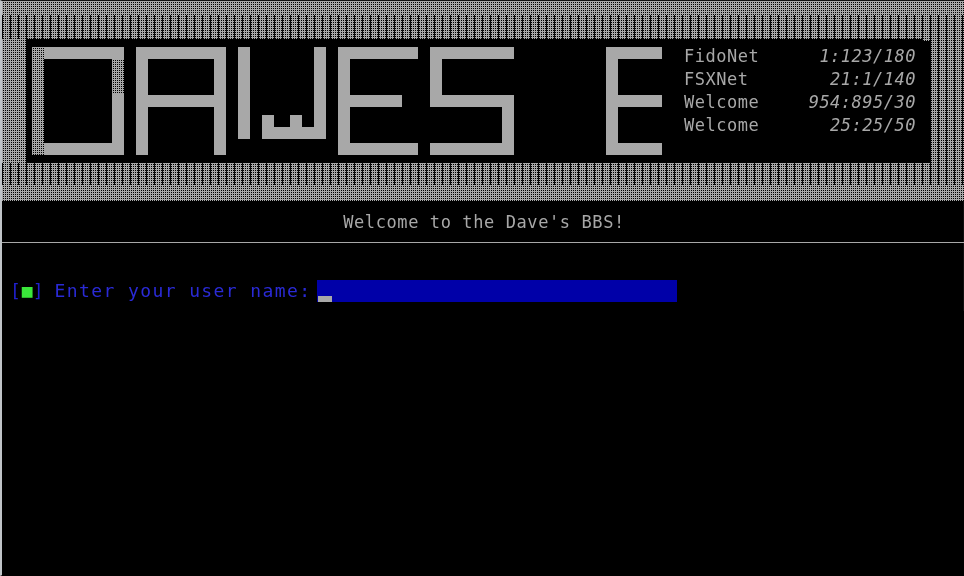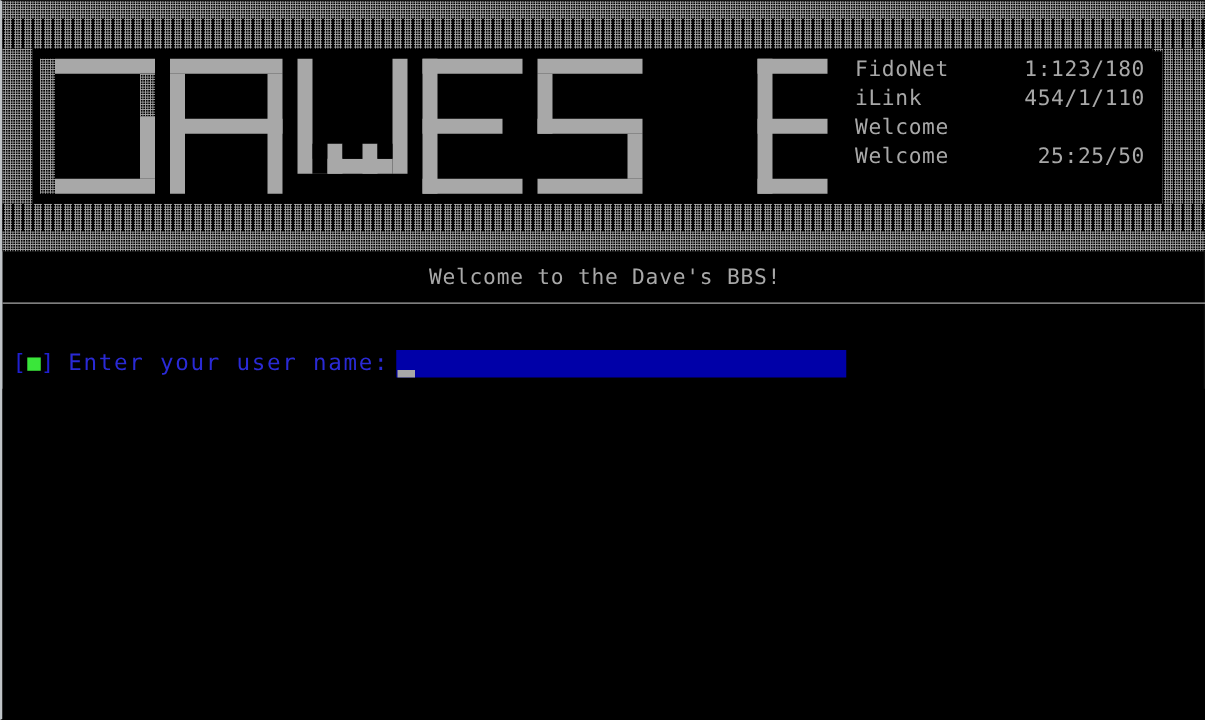--- a/index.html
+++ b/index.html
@@ -104,21 +104,21 @@
     align-items: center;
     height: 23px;
     padding: 0 14px 0 22px;
     color: #a8a8a8;
     font-size: 17px;
     line-height: 23px;
     letter-spacing: 0.5px;
     white-space: pre;
   }
   .net-name { text-align: left; }
-  .net-addr { text-align: center; }
+  .net-addr { text-align: center; font-style: italic; }
 
   
   #welcome-line {
     position: absolute;
     left: 0;
     top: 208px;
     width: 964px;
     height: 26px;
     color: #a8a8a8;
     font-size: 17px;
@@ -276,28 +276,29 @@
       <div class="bar" style="left:764px; top:104px;width:84px; height:12px;"></div>
     </div>
 
     <div id="netbox">
 
       <div class="net-row">
         <span class="net-name">FidoNet</span>
         <span class="net-addr">1:123/180</span>
       </div>
 
-
       <div class="net-row">
-        <span class="net-name">iLink</span>
-        <span class="net-addr">454/1/110</span>
+        <span class="net-name">FSXNet</span>
+        <span class="net-addr">21:1/140</span>
       </div>
+
 
       <div class="net-row">
         <span class="net-name">Welcome</span>
+        <span class="net-addr">954:895/30</span>
       </div>
 
       <div class="net-row">
         <span class="net-name">Welcome</span>
         <span class="net-addr">25:25/50</span>
       </div>
 
     </div>
   </div>
 

